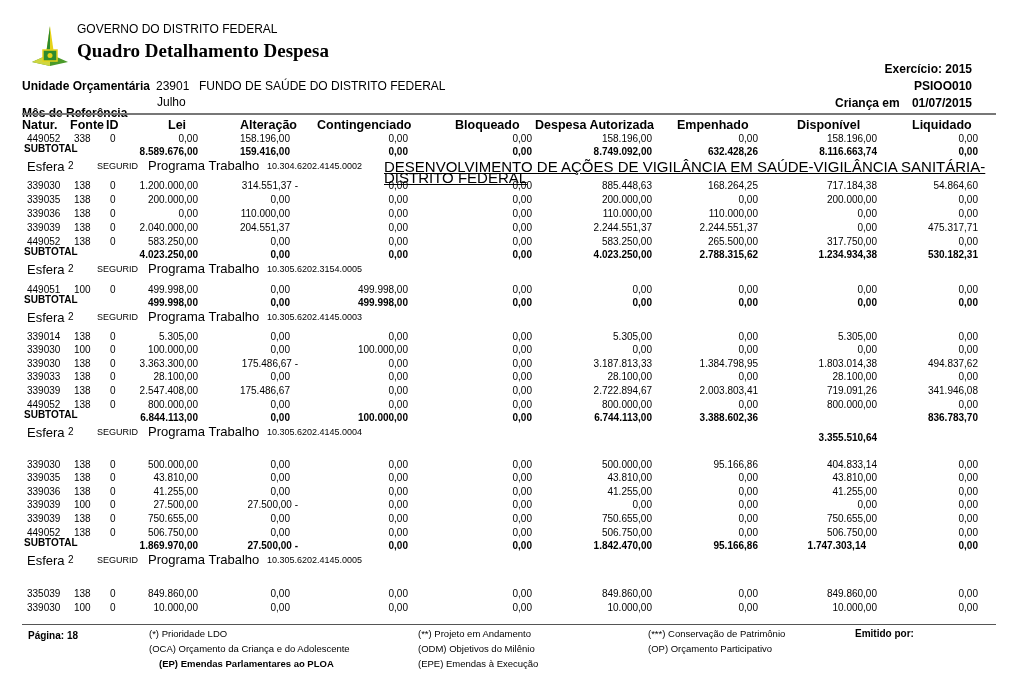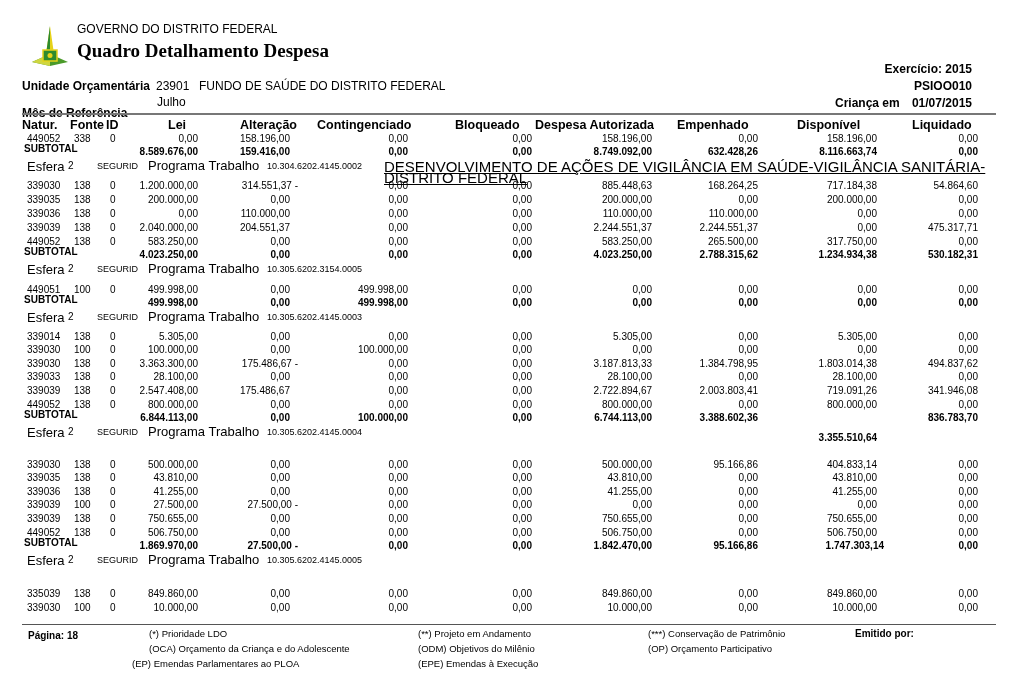--- a/index.html
+++ b/index.html
@@ -388,21 +388,21 @@
       <span class="r" style="right:46px;">0,00</span>
     </div>
     <div class="row sub" style="top:540px;">
       <span style="left:24px;top:-3px;">SUBTOTAL</span>
       <span class="r" style="right:826px;">1.869.970,00</span>
       <span class="r" style="right:726px;">27.500,00 -</span>
       <span class="r" style="right:616px;">0,00</span>
       <span class="r" style="right:492px;">0,00</span>
       <span class="r" style="right:372px;">1.842.470,00</span>
       <span class="r" style="right:266px;">95.166,86</span>
-      <span class="r" style="right:140px;">1.747.303,14</span>
+      <span class="r" style="right:158px;">1.747.303,14</span>
       <span class="r" style="right:46px;">0,00</span>
     </div>
     <div class="esfera" style="top:554px;height:24px;">
       <span class="e1">Esfera</span>
       <span class="e2">2</span>
       <span class="e3">SEGURID</span>
       <span class="e4">Programa Trabalho</span>
       <span class="e5">10.305.6202.4145.0005</span>
     </div>
     <div class="row" style="top:588px;text-decoration:underline;">
@@ -431,19 +431,19 @@
       <span class="r" style="right:147px;">10.000,00</span>
       <span class="r" style="right:46px;">0,00</span>
     </div>
   </div>
 
 <div class="hr" style="top:624px;height:1px;background:#555;"></div>
 <div class="abs lbl" style="left:28px;top:630px;font-size:10px;">Página:</div>
 <div class="abs lbl" style="left:67px;top:630px;font-size:10px;">18</div>
 <div class="abs foot" style="left:149px;top:628px;">(*)  Prioridade LDO</div>
 <div class="abs foot" style="left:149px;top:643px;">(OCA)  Orçamento da Criança e do Adolescente</div>
-<div class="abs foot" style="left:132px;top:658px;">(EP)  Emendas Parlamentares ao PLOA</div>
+<div class="abs foot" style="left:159px;top:658px;font-weight:bold;">(EP)  Emendas Parlamentares ao PLOA</div>
 <div class="abs foot" style="left:418px;top:628px;">(**)  Projeto em Andamento</div>
 <div class="abs foot" style="left:418px;top:643px;">(ODM) Objetivos do Milênio</div>
 <div class="abs foot" style="left:418px;top:658px;">(EPE) Emendas à Execução</div>
 <div class="abs foot" style="left:648px;top:628px;">(***)  Conservação de Patrimônio</div>
 <div class="abs foot" style="left:648px;top:643px;">(OP) Orçamento Participativo</div>
 <div class="abs lbl" style="left:855px;top:628px;font-size:10px;">Emitido por:</div>
 
 </body></html>

